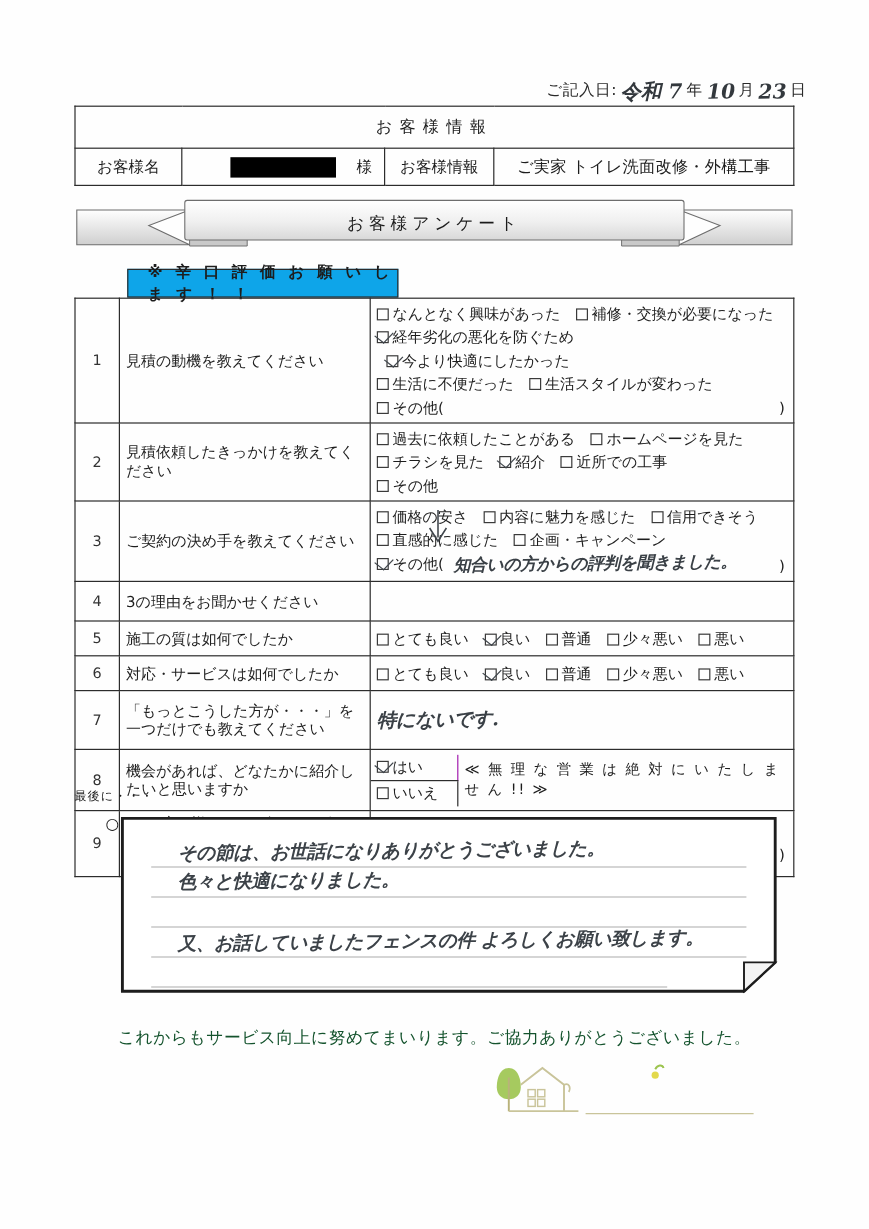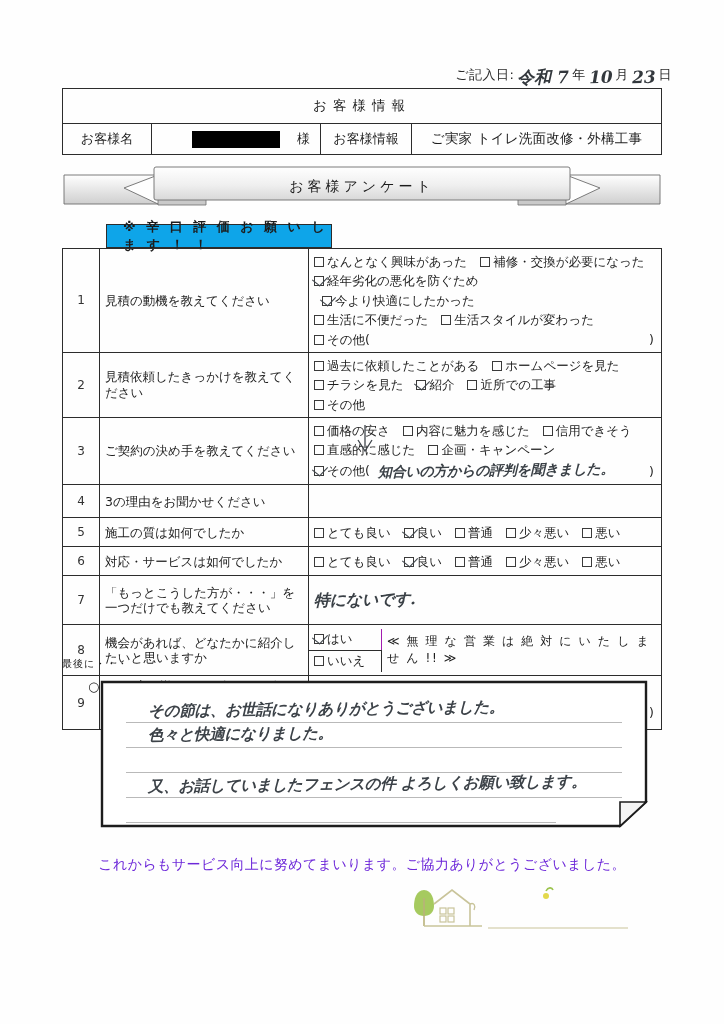--- a/index.html
+++ b/index.html
@@ -242,21 +242,21 @@
   }
 
   
   .footer-text {
     position: absolute;
     left: 0; right: 0;
     top: 856px;
     text-align: center;
     font-size: 14px;
     letter-spacing: 0.4px;
-    color: #6d28d9;
+    color: #14532d;
   }
   .logo {
     position: absolute;
     left: 396px;
     top: 882px;
     width: 240px;
     height: 52px;
   }
   .logo-text {
     position: absolute;

